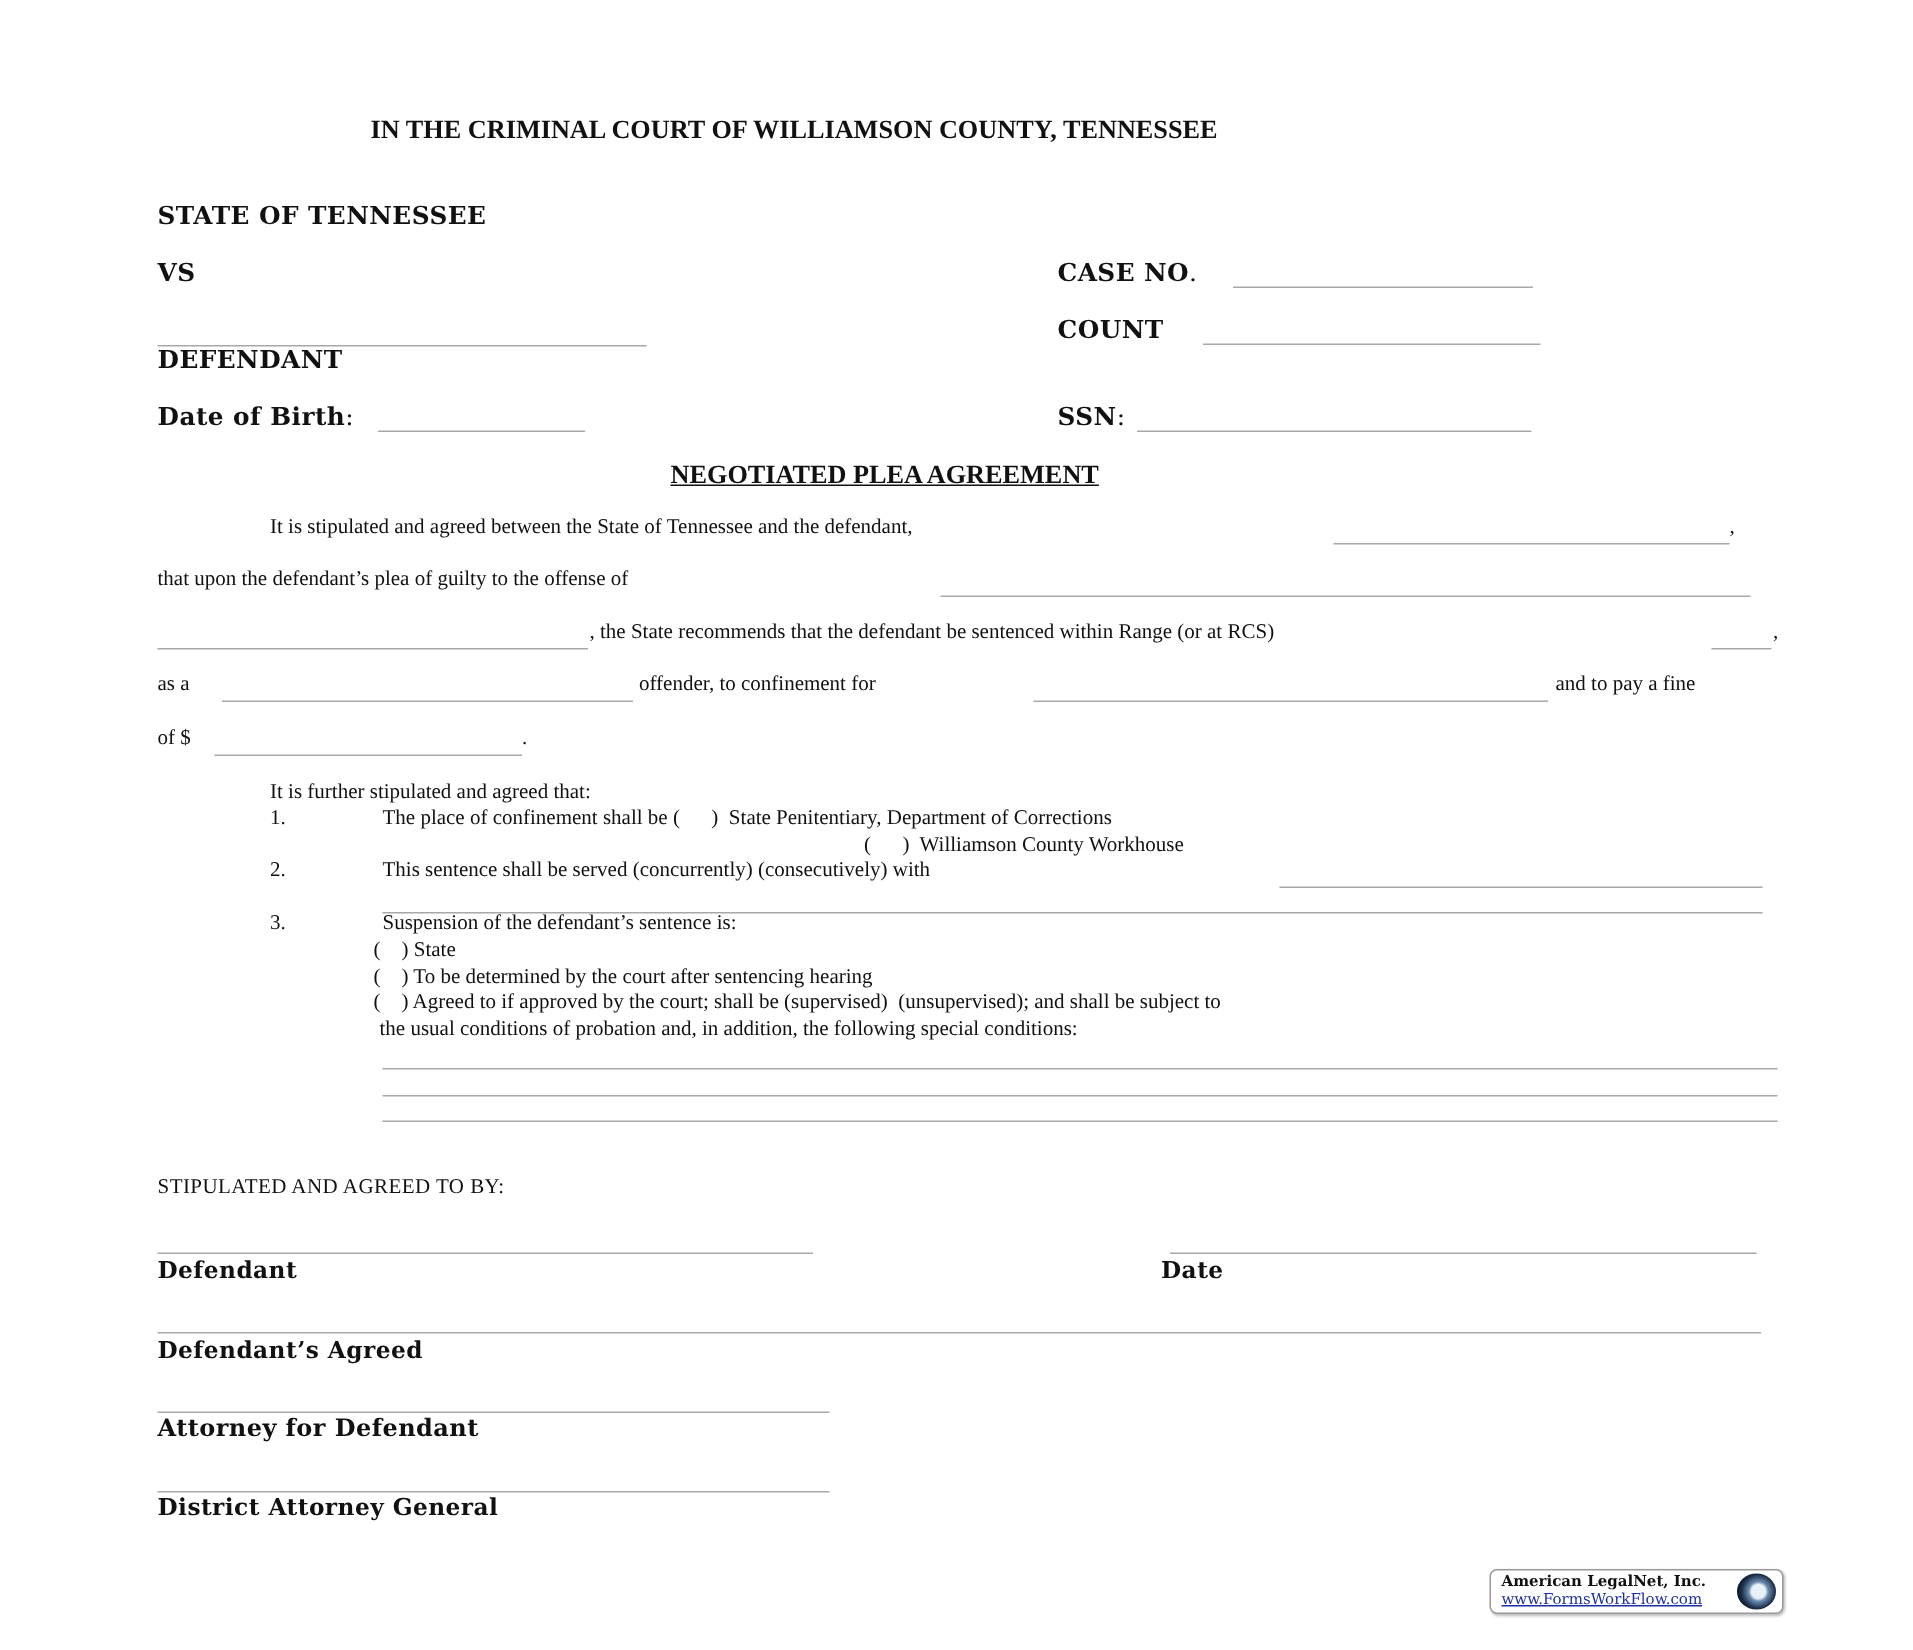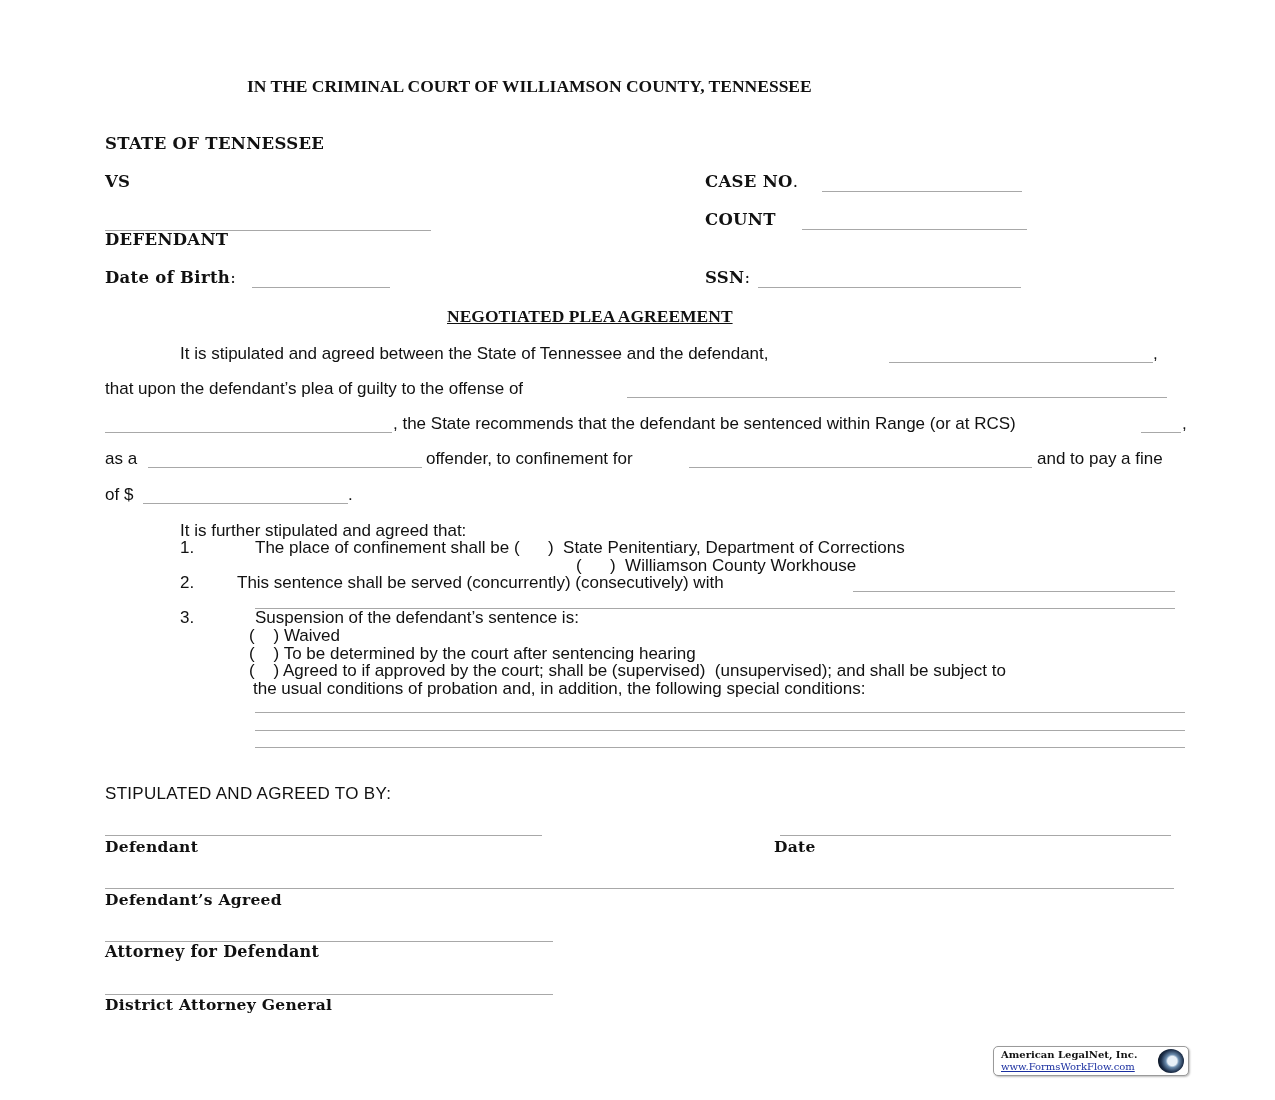--- a/index.html
+++ b/index.html
@@ -2,21 +2,21 @@
 <html><head>
   <meta charset="utf-8">
   <style>
     html, body { margin: 0; padding: 0; background: #ffffff; }
     body { width: 1275px; height: 1100px; position: relative; overflow: hidden;
            font-family: "Liberation Serif", "DejaVu Serif", serif; color: #111; }
     .abs { position: absolute; white-space: nowrap; text-align: right; }
     .bold { font-weight: bold; font-family: "DejaVu Serif", "Liberation Serif", serif; letter-spacing: 0.3px; }
     .title { font-size: 17.5px; font-weight: bold; font-family: "Liberation Serif", serif; }
     .hdr { font-size: 16.5px; }
-    .body { font-size: 17px; font-family: Liberation Sans, sans-serif; }
+    .body { font-size: 14px; font-family: Liberation Serif, serif; }
     .line { position: absolute; height: 0; border-top: 1.5px solid #a8a8a8; }
     .subtitle { font-size: 17.5px; font-weight: bold; text-decoration: underline; font-family: "Liberation Serif", serif; }
     .logo { position: absolute; left: 993px; top: 1046px; width: 194px; height: 28px; border: 1px solid #9a9a9a;
             border-radius: 5px; background: #fff; box-shadow: 1px 1px 2px #bbb; }
     .logo .name { position: absolute; left: 7px; top: 2px; font-size: 10px; font-weight: bold; font-family: "DejaVu Serif", serif; color: #111; }
     .logo .url { position: absolute; left: 7px; top: 14px; font-size: 10px; font-family: "DejaVu Serif", serif; color: #1a2fa0; text-decoration: underline; }
     .logo .globe { position: absolute; right: 4px; top: 2px; width: 26px; height: 24px; border-radius: 50%;
                    background: radial-gradient(circle at 55% 50%, #e8f0f8 0 25%, #6b8cae 35%, #1d2f4a 60%, #0c1626 75%); }
   </style>
 </head>
@@ -68,27 +68,27 @@
 <div class="line" style="left:143px; top:503px; width:205px;"></div>
 <div class="abs body" style="left:348px; top:485px;">.</div>
 
 <div class="abs body" style="left:180px; top:521px;">It is further stipulated and agreed that:</div>
 
 <div class="abs body" style="left:180px; top:538px;">1.</div>
 <div class="abs body" style="left:255px; top:538px; white-space:pre;">The place of confinement shall be (      )  State Penitentiary, Department of Corrections</div>
 <div class="abs body" style="left:576px; top:556px; white-space:pre;">(      )  Williamson County Workhouse</div>
 
 <div class="abs body" style="left:180px; top:573px;">2.</div>
-<div class="abs body" style="left:237px; top:573px;">This sentence shall be served (concurrently) (consecutively) with</div>
+<div class="abs body" style="left:255px; top:573px;">This sentence shall be served (concurrently) (consecutively) with</div>
 <div class="line" style="left:853px; top:591px; width:322px;"></div>
 <div class="line" style="left:255px; top:608px; width:920px;"></div>
 
 <div class="abs body" style="left:180px; top:608px;">3.</div>
 <div class="abs body" style="left:255px; top:608px;">Suspension of the defendant’s sentence is:</div>
-<div class="abs body" style="left:249px; top:626px; white-space:pre;">(    ) Waived</div>
+<div class="abs body" style="left:249px; top:626px; white-space:pre;">(    ) State</div>
 <div class="abs body" style="left:249px; top:644px; white-space:pre;">(    ) To be determined by the court after sentencing hearing</div>
 <div class="abs body" style="left:249px; top:661px; white-space:pre;">(    ) Agreed to if approved by the court; shall be (supervised)  (unsupervised); and shall be subject to</div>
 <div class="abs body" style="left:253px; top:679px;">the usual conditions of probation and, in addition, the following special conditions:</div>
 <div class="line" style="left:255px; top:712px; width:930px;"></div>
 <div class="line" style="left:255px; top:730px; width:930px;"></div>
 <div class="line" style="left:255px; top:747px; width:930px;"></div>
 
 <div class="abs body" style="left:105px; top:784px; letter-spacing:0.3px;">STIPULATED AND AGREED TO BY:</div>
 
 <div class="line" style="left:105px; top:835px; width:437px;"></div>

